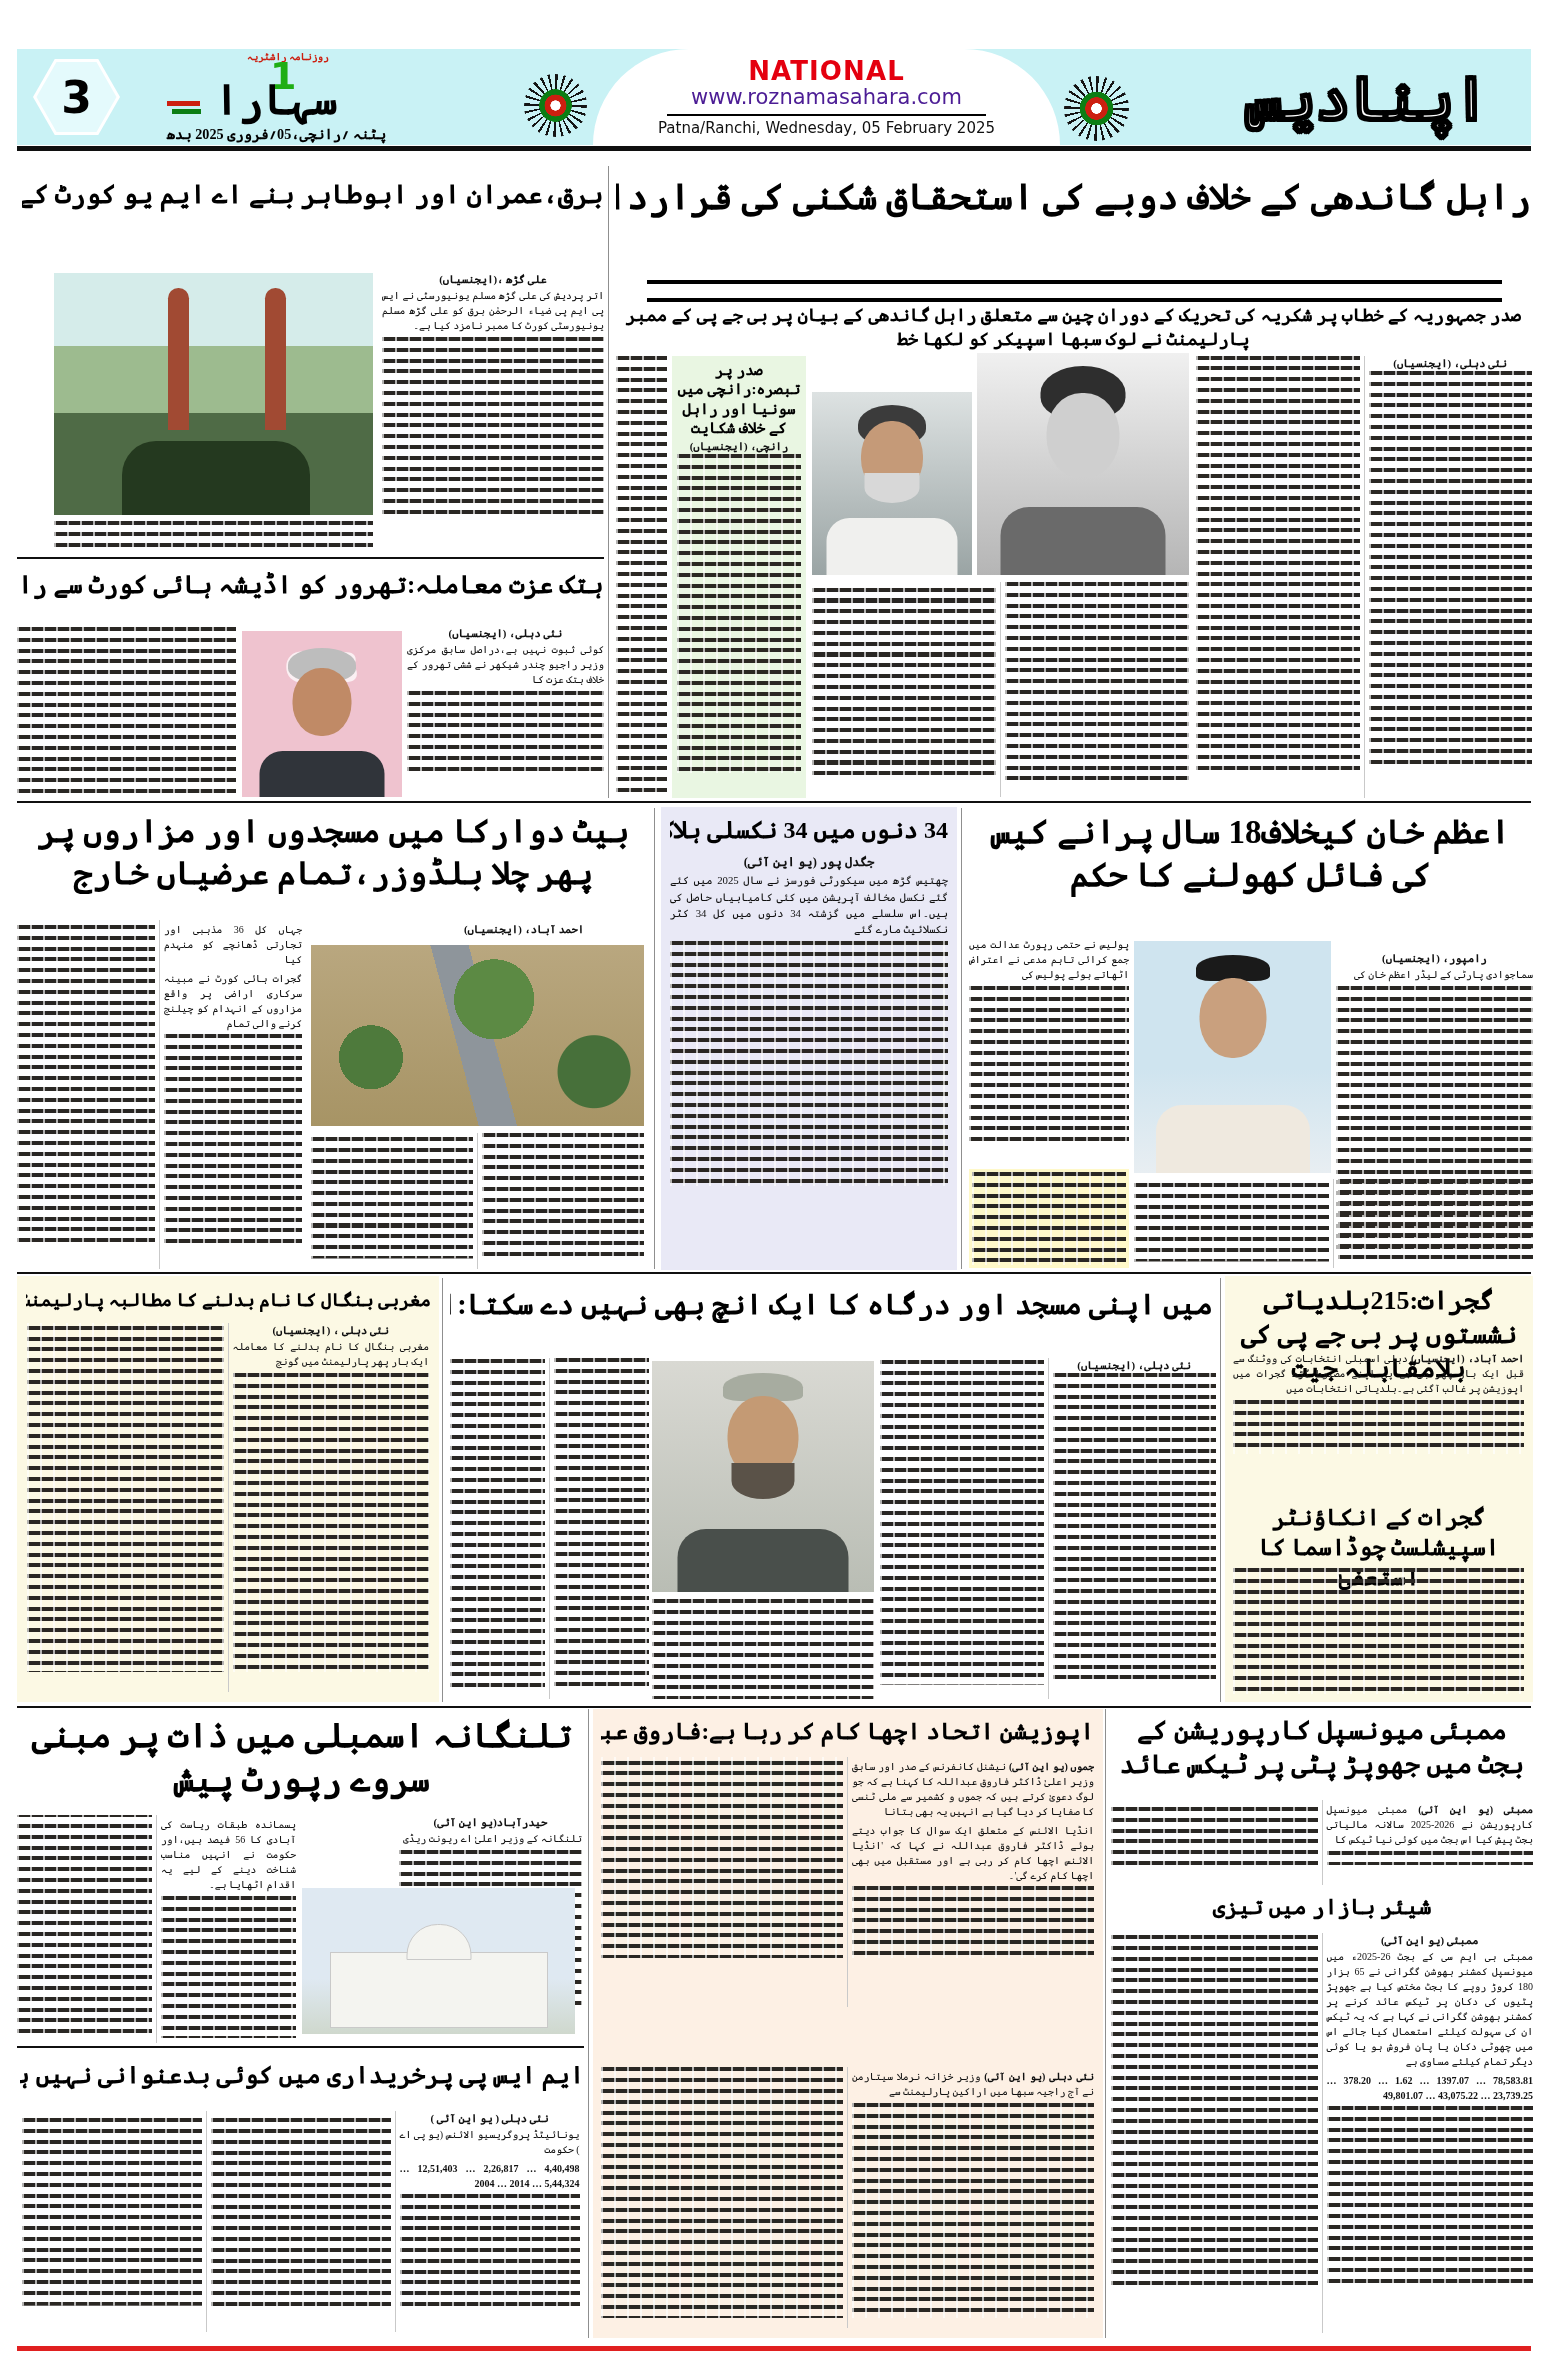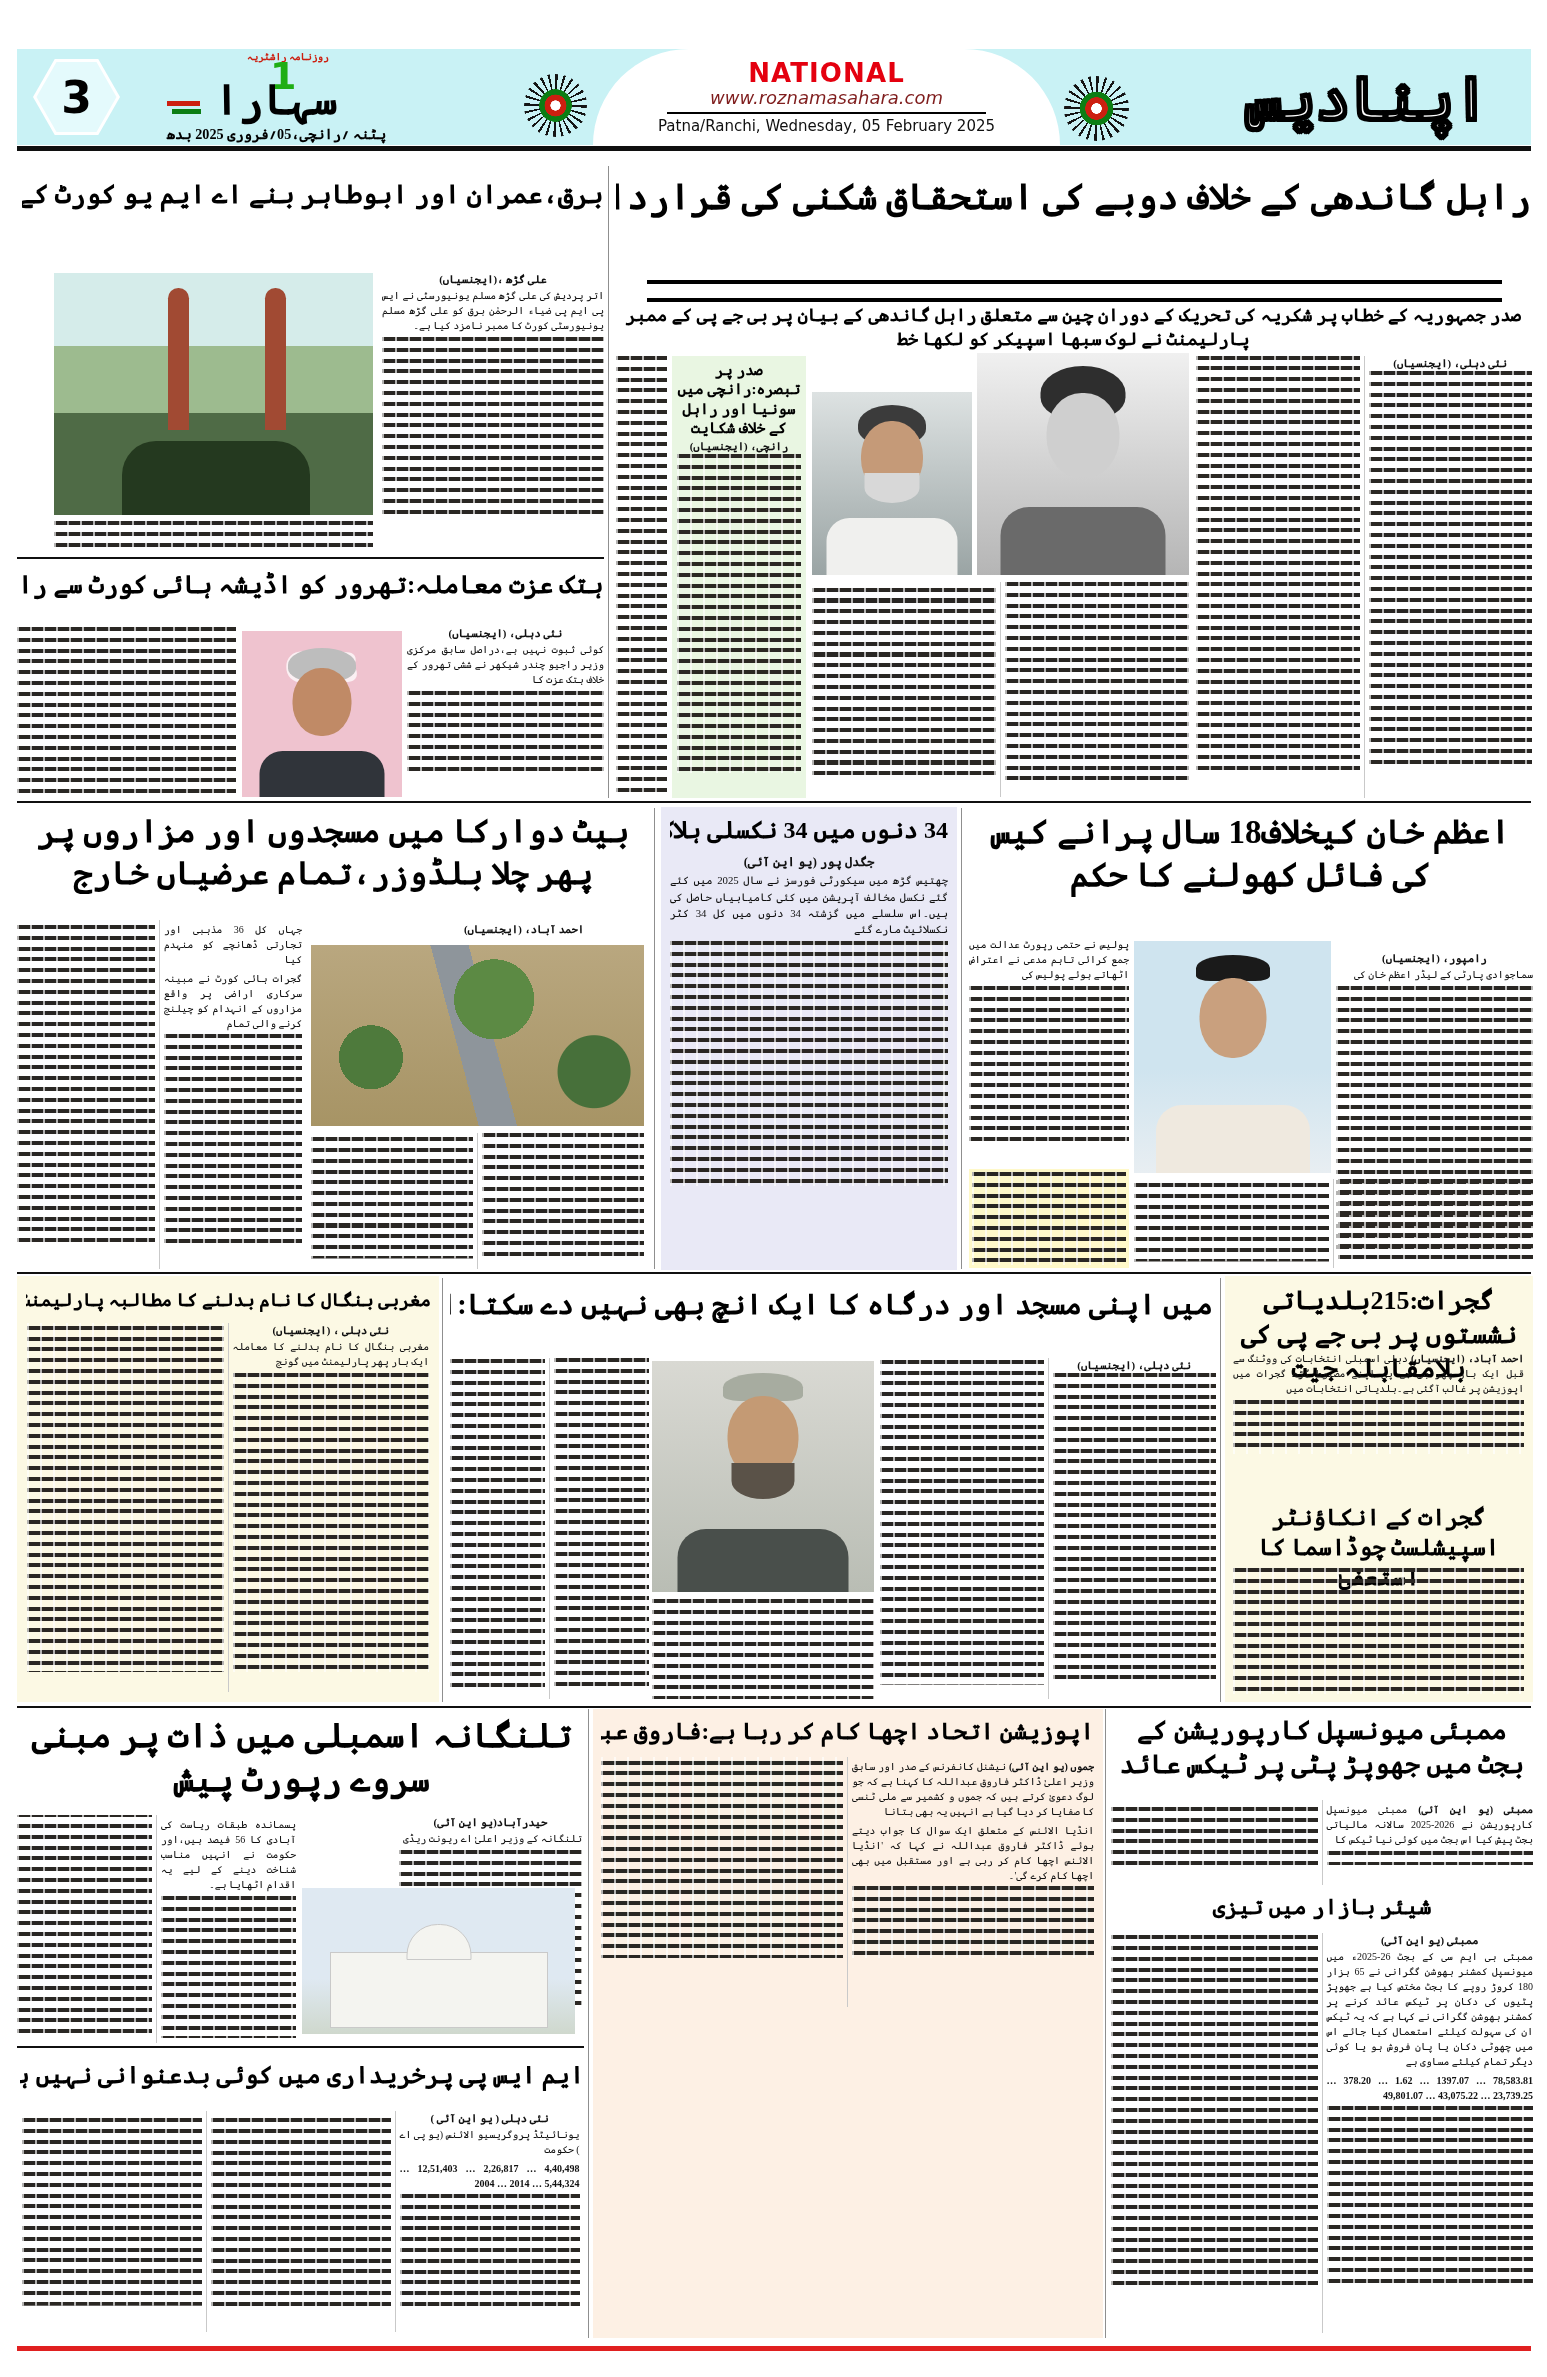--- a/index.html
+++ b/index.html
@@ -55,21 +55,21 @@
     <i class="abs" style="left:33px;top:50px;width:33px;height:5.1px;background:#cc1f10;"></i>
     <i class="abs" style="left:38px;top:58px;width:28.5px;height:5.1px;background:#0c7e14;"></i>
     <span class="abs rtl" style="left:0;bottom:0;width:100%;text-align:center;font-size:14.2px;font-weight:bold;color:#000;">پٹنہ ؍رانچی،05؍فروری 2025 بدھ</span>
   </div>
 
   <div class="burst" style="left:524px;top:74px;width:63px;height:63px;"></div>
 
   <div class="abs" style="left:593px;top:49px;width:467px;height:96px;background:#fff;border-radius:97px 97px 0 0;
               display:flex;flex-direction:column;align-items:center;justify-content:center;">
     <span style="color:#e4000f;font-weight:bold;font-size:26px;letter-spacing:1.1px;line-height:1.1;">NATIONAL</span>
-    <span style="color:#7f1d1d;font-size:18px;line-height:1.2;font-style:italic;">www.roznamasahara.com</span>
+    <span style="color:#4c1d95;font-size:21px;line-height:1.2;">www.roznamasahara.com</span>
     <i style="display:block;width:319px;height:1.7px;background:#000;margin:3.4px 0;"></i>
     <span style="color:#101010;font-size:15px;font-weight:normal;">Patna/Ranchi,  Wednesday,  05  February  2025</span>
   </div>
 
   <div class="burst" style="left:1064px;top:76px;width:65px;height:65px;"></div>
 
   <div class="abs rtl outline-title" style="left:1208px;top:62px;width:319px;height:80px;text-align:center;font-size:59px;line-height:74px;">
     <span>اپنادیس</span>
   </div>
 
@@ -281,20 +281,24 @@
 
   <div class="vr" style="left:588px;top:1709px;height:629px;"></div>
 
   <div class="abs" style="left:593px;top:1709px;width:510px;height:629px;background:#fdf0e4;"></div>
   <div class="abs rtl hl nw" style="left:601px;top:1717px;width:493px;font-size:23px;"><span>اپوزیشن اتحاد اچھا کام کر رہا ہے:فاروق عبداللہ</span></div>
   <div class="abs rtl body cols2" style="left:601px;top:1757px;width:493px;height:250px;">
     <p class="lead"><span class="dli">جموں (یو این آئی)</span> <span>نیشنل کانفرنس کے صدر اور سابق وزیر اعلیٰ ڈاکٹر فاروق عبداللہ کا کہنا ہے کہ جو لوگ دعویٰ کرتے ہیں کہ جموں و کشمیر سے ملی ٹنسی کا صفایا کر دیا گیا ہے انہیں یہ بھی بتانا</span></p>
     <p class="lead">انڈیا الائنس کے متعلق ایک سوال کا جواب دیتے ہوئے ڈاکٹر فاروق عبداللہ نے کہا کہ 'انڈیا الائنس اچھا کام کر رہی ہے اور مستقبل میں بھی اچھا کام کرے گی'۔</p>
     <div class="tx" style="height:273px;"></div>
   </div>
+  <div class="abs rtl body cols2" style="left:601px;top:2067px;width:493px;height:261px;">
+    <p class="lead"><span class="dli">نئی دہلی (یو این آئی)</span> <span>وزیر خزانہ نرملا سیتارمن نے آج راجیہ سبھا میں اراکین پارلیمنٹ سے</span></p>
+    <div class="tx" style="height:467px;"></div>
+  </div>
 
   <div class="vr" style="left:1105px;top:1709px;height:629px;"></div>
 
   <div class="abs rtl hl" style="left:1111px;top:1714px;width:422px;font-size:26px;"><span>ممبئی میونسپل کارپوریشن کے بجٹ میں جھوپڑ پٹی پر ٹیکس عائد</span></div>
   <div class="abs rtl body cols2" style="left:1111px;top:1800px;width:422px;height:85px;">
     <p class="lead"><span class="dli">ممبئی (یو این آئی)</span> <span>ممبئی میونسپل کارپوریشن نے 2026-2025 سالانہ مالیاتی بجٹ پیش کیا اس بجٹ میں کوئی نیا ٹیکس کا</span></p>
     <div class="tx" style="height:80px;"></div>
   </div>
   <div class="abs rtl hl nw" style="left:1111px;top:1893px;width:422px;font-size:21.6px;"><span>شیئر بازار میں تیزی</span></div>
   <div class="abs rtl body cols2" style="left:1111px;top:1933px;width:422px;height:400px;">

